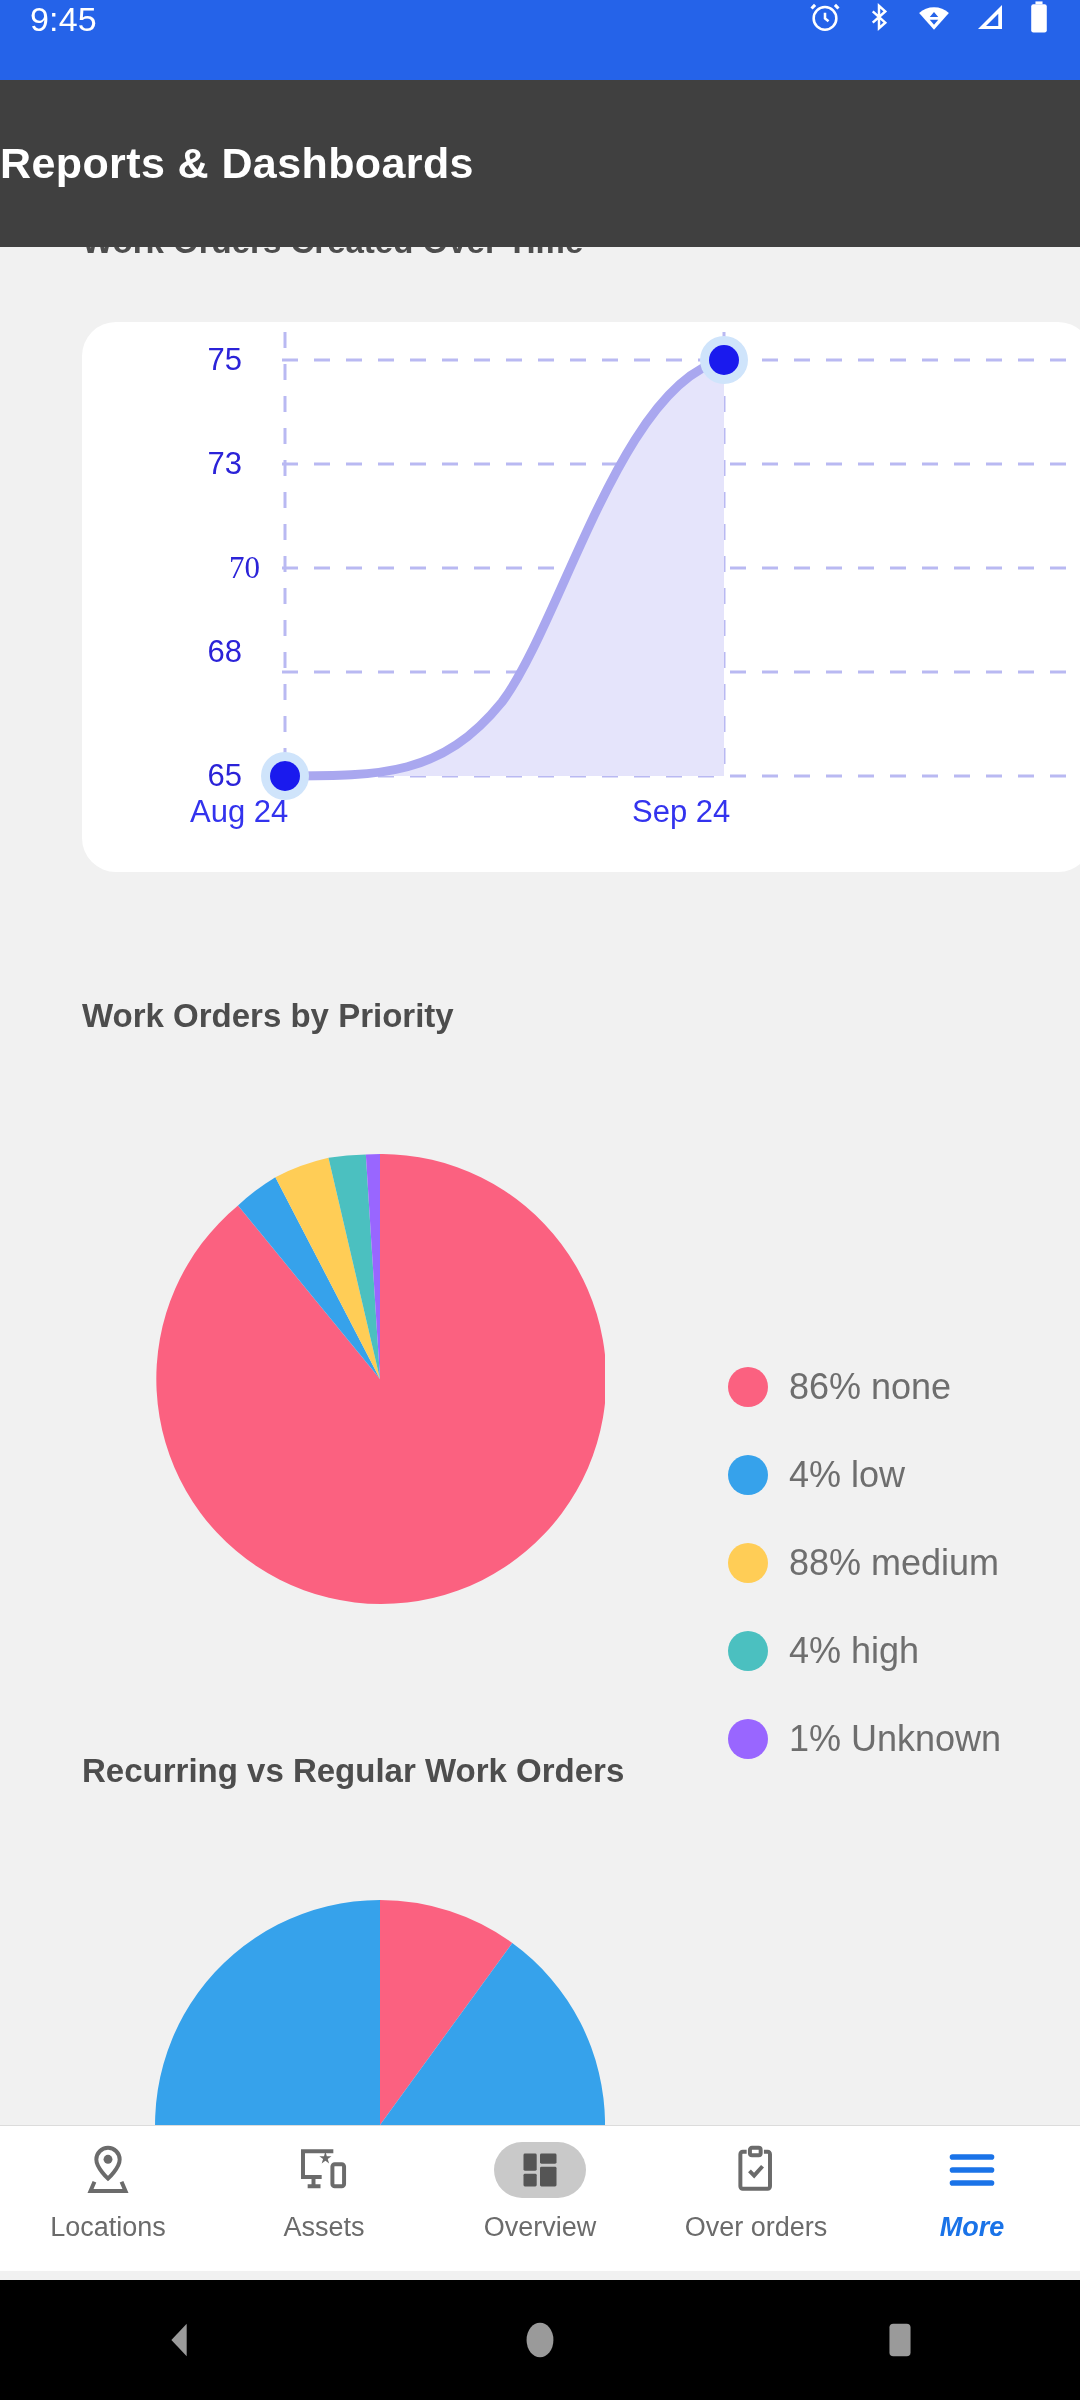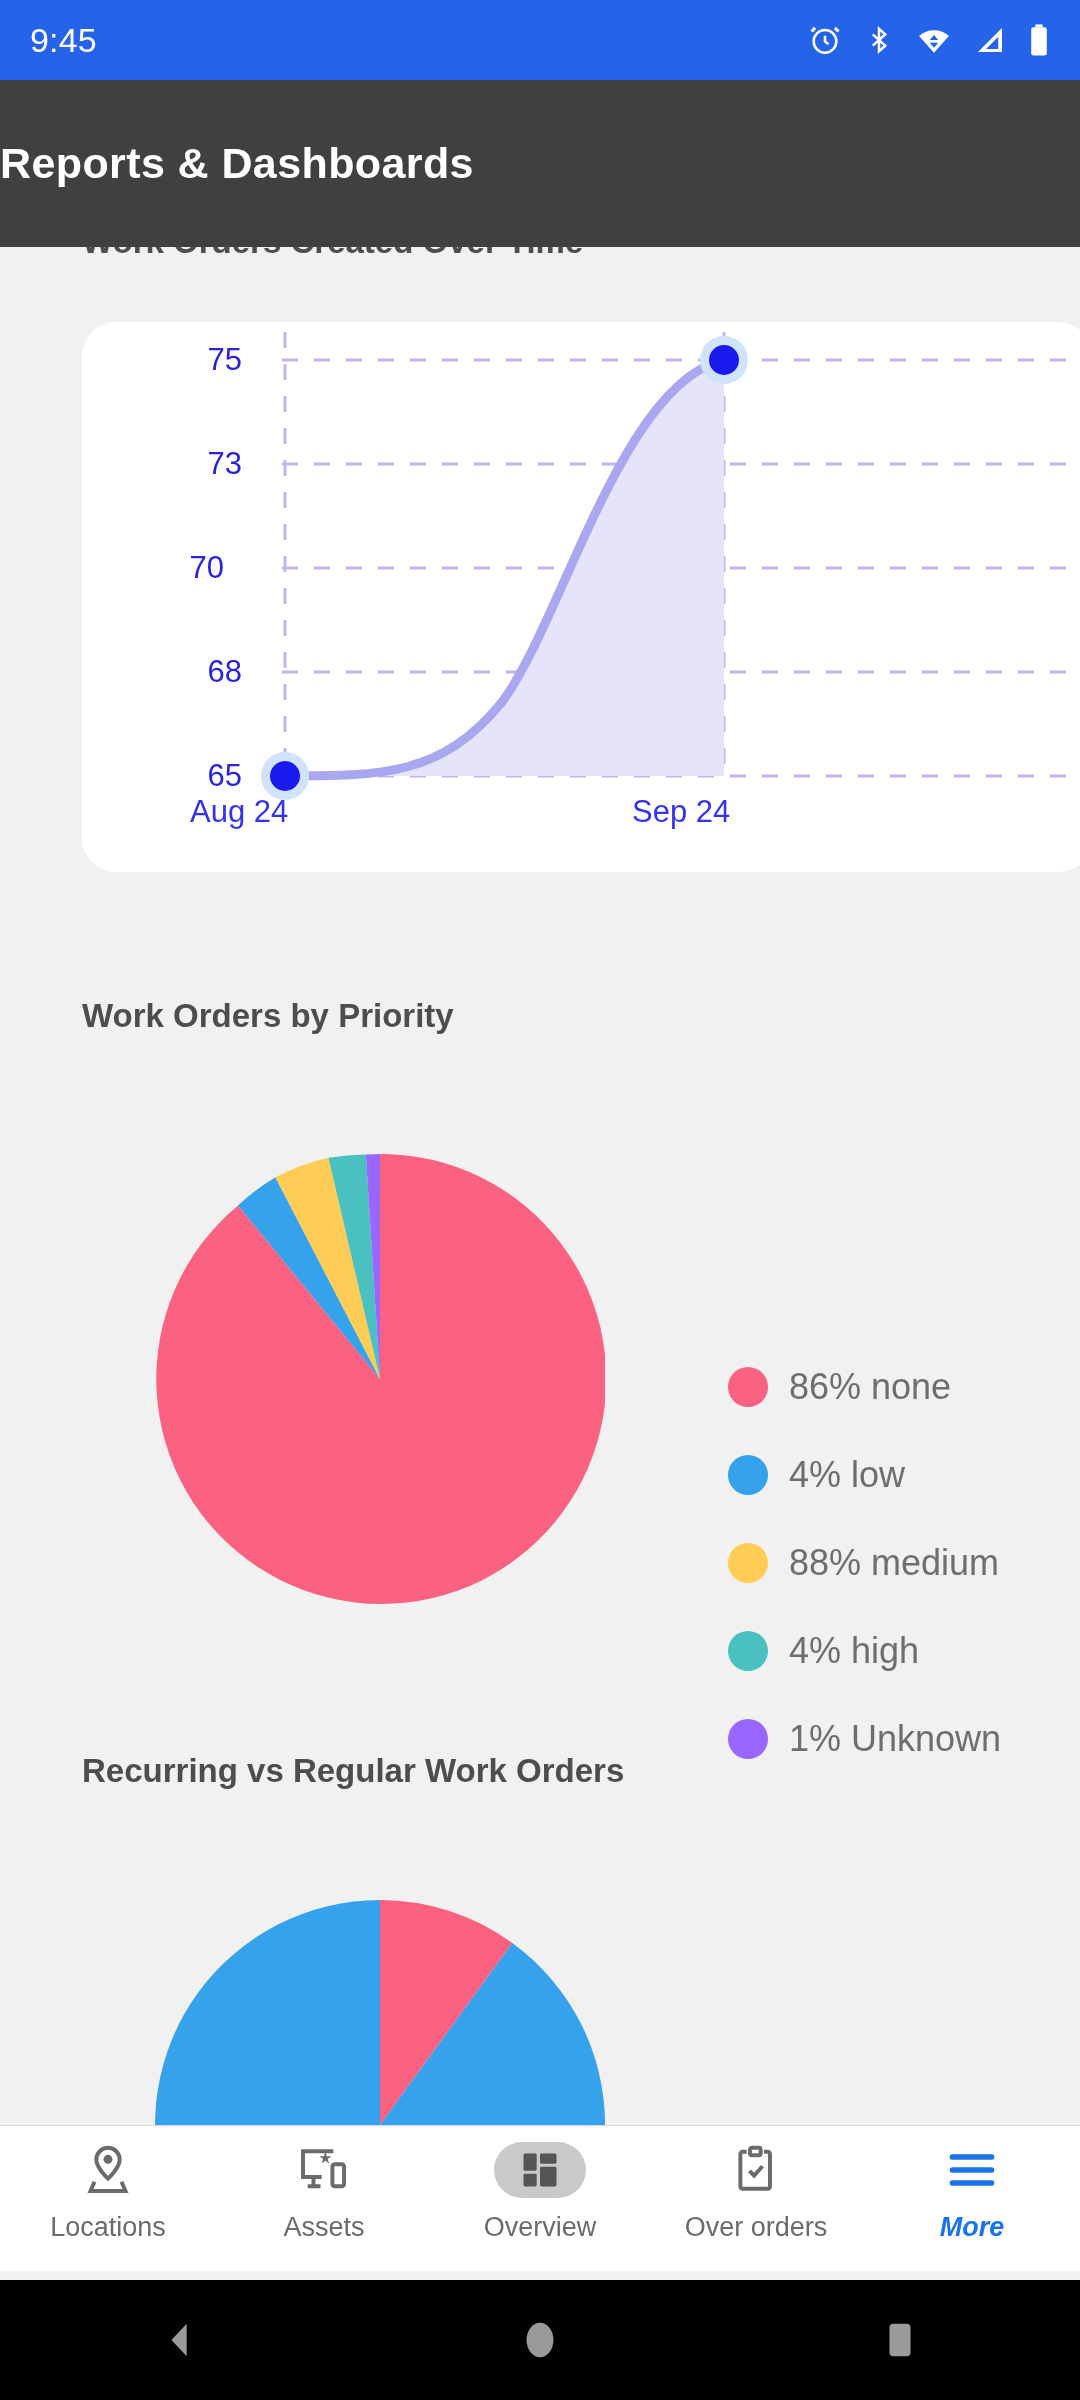--- a/index.html
+++ b/index.html
@@ -8,21 +8,21 @@
     background:#000;
     font-family:"Liberation Sans", sans-serif;
     overflow:hidden;
   }
   #app { position:relative; width:1080px; height:2400px; background:#f1f1f1; }
 
   
   .statusbar {
     position:absolute; top:0; left:0; width:1080px; height:80px;
     background:#2563e9; color:#fff;
-    display:flex; align-items:center; justify-content:space-between;
+    display:flex; align-items:flex-start; justify-content:space-between;
     padding:0 30px;
   }
   .status-time { font-size:34px; letter-spacing:0.2px; }
   .status-icons { display:flex; align-items:center; gap:22px; }
   .status-icons svg { display:block; }
 
   
   .appbar {
     position:absolute; top:80px; left:0; width:1080px; height:167px;
     background:#404040;
@@ -151,22 +151,22 @@
 
   <div class="content">
 
     <div class="clipped-heading">Work Orders Created Over Time</div>
 
     <div class="chart-card">
       <div class="chart-inner">
 
         <div class="y-label" style="left:90px; top:20px;">75</div>
         <div class="y-label" style="left:90px; top:124px;">73</div>
-        <div class="y-label" style="left:72px; top:228px;">70</div>
-        <div class="y-label" style="left:90px; top:332px;">68</div>
+        <div class="y-label" style="left:108px; top:228px;font-family:Liberation Serif, serif;">70</div>
+        <div class="y-label" style="left:90px; top:312px;">68</div>
         <div class="y-label" style="left:90px; top:436px;">65</div>
 
         <svg width="1010" height="550" viewBox="0 0 1010 550" style="position:absolute; left:0; top:0;">
           <defs>
             <clipPath id="cardclip">
               <rect x="0" y="0" width="1010" height="550" rx="34" ry="34"></rect>
             </clipPath>
           </defs>
           <g clip-path="url(#cardclip)">
 

